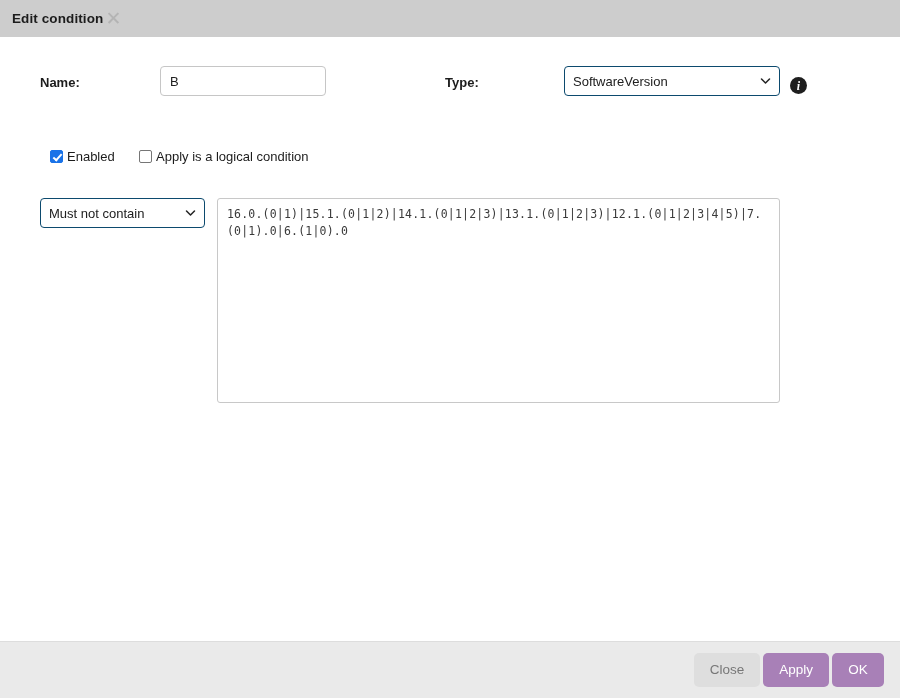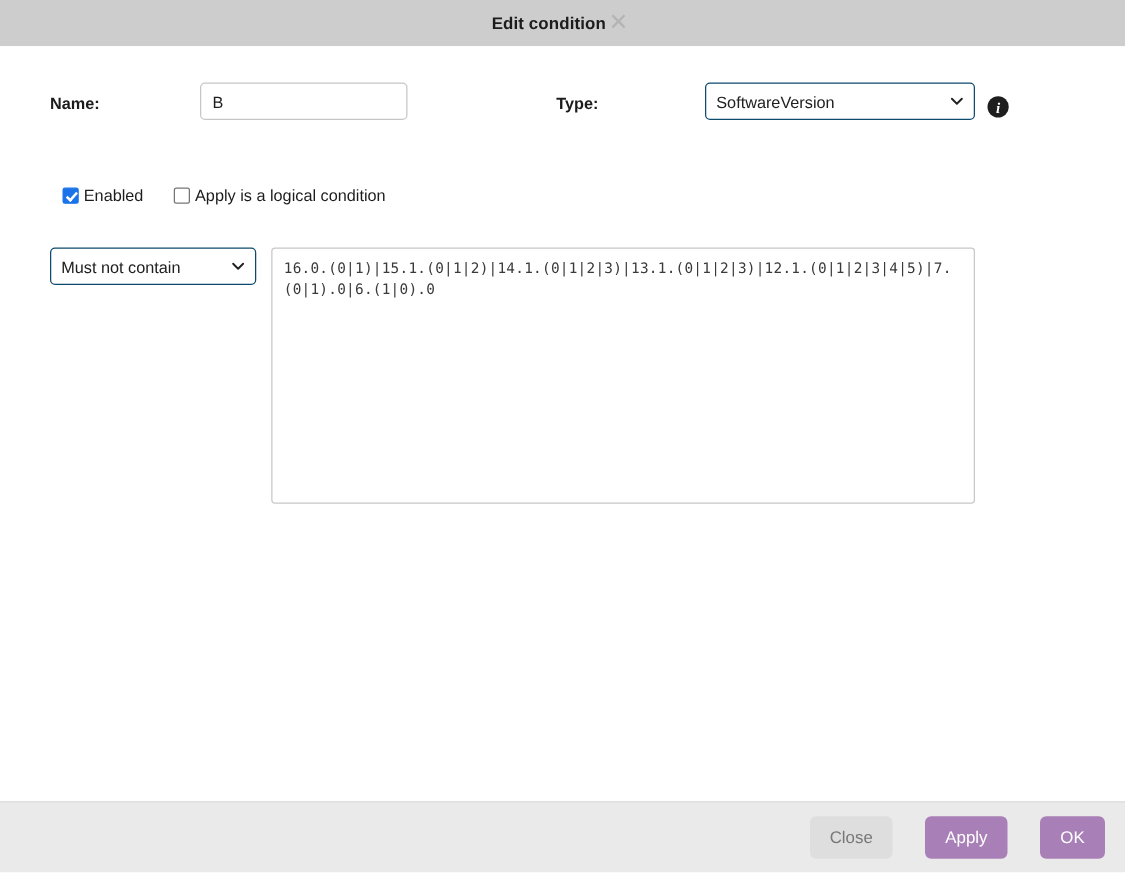--- a/index.html
+++ b/index.html
@@ -16,21 +16,21 @@
     overflow: hidden;
     position: relative;
   }
 
   
   .titlebar {
     height: 37px;
     background: #cdcdcd;
     display: flex;
     align-items: center;
-    justify-content: center;
+    justify-content: flex-start;
     padding: 0 14px 0 12px;
     box-sizing: border-box;
   }
   .titlebar-title {
     font-size: 13.5px;
     font-weight: bold;
     color: #1c1c1c;
     letter-spacing: 0.1px;
   }
   .close-icon {
@@ -225,21 +225,21 @@
     bottom: 0;
     width: 900px;
     height: 57px;
     background: #eaeaea;
     border-top: 1px solid #dddddd;
     box-sizing: border-box;
     display: flex;
     align-items: center;
     justify-content: flex-end;
     padding-right: 16px;
-    gap: 26px;
+    gap: 3px;
   }
   .btn {
     border: none;
     border-radius: 5px;
     font-family: "Liberation Sans", sans-serif;
     font-size: 13.5px;
     height: 34px;
     cursor: pointer;
     padding: 0 16px;
     line-height: 34px;

